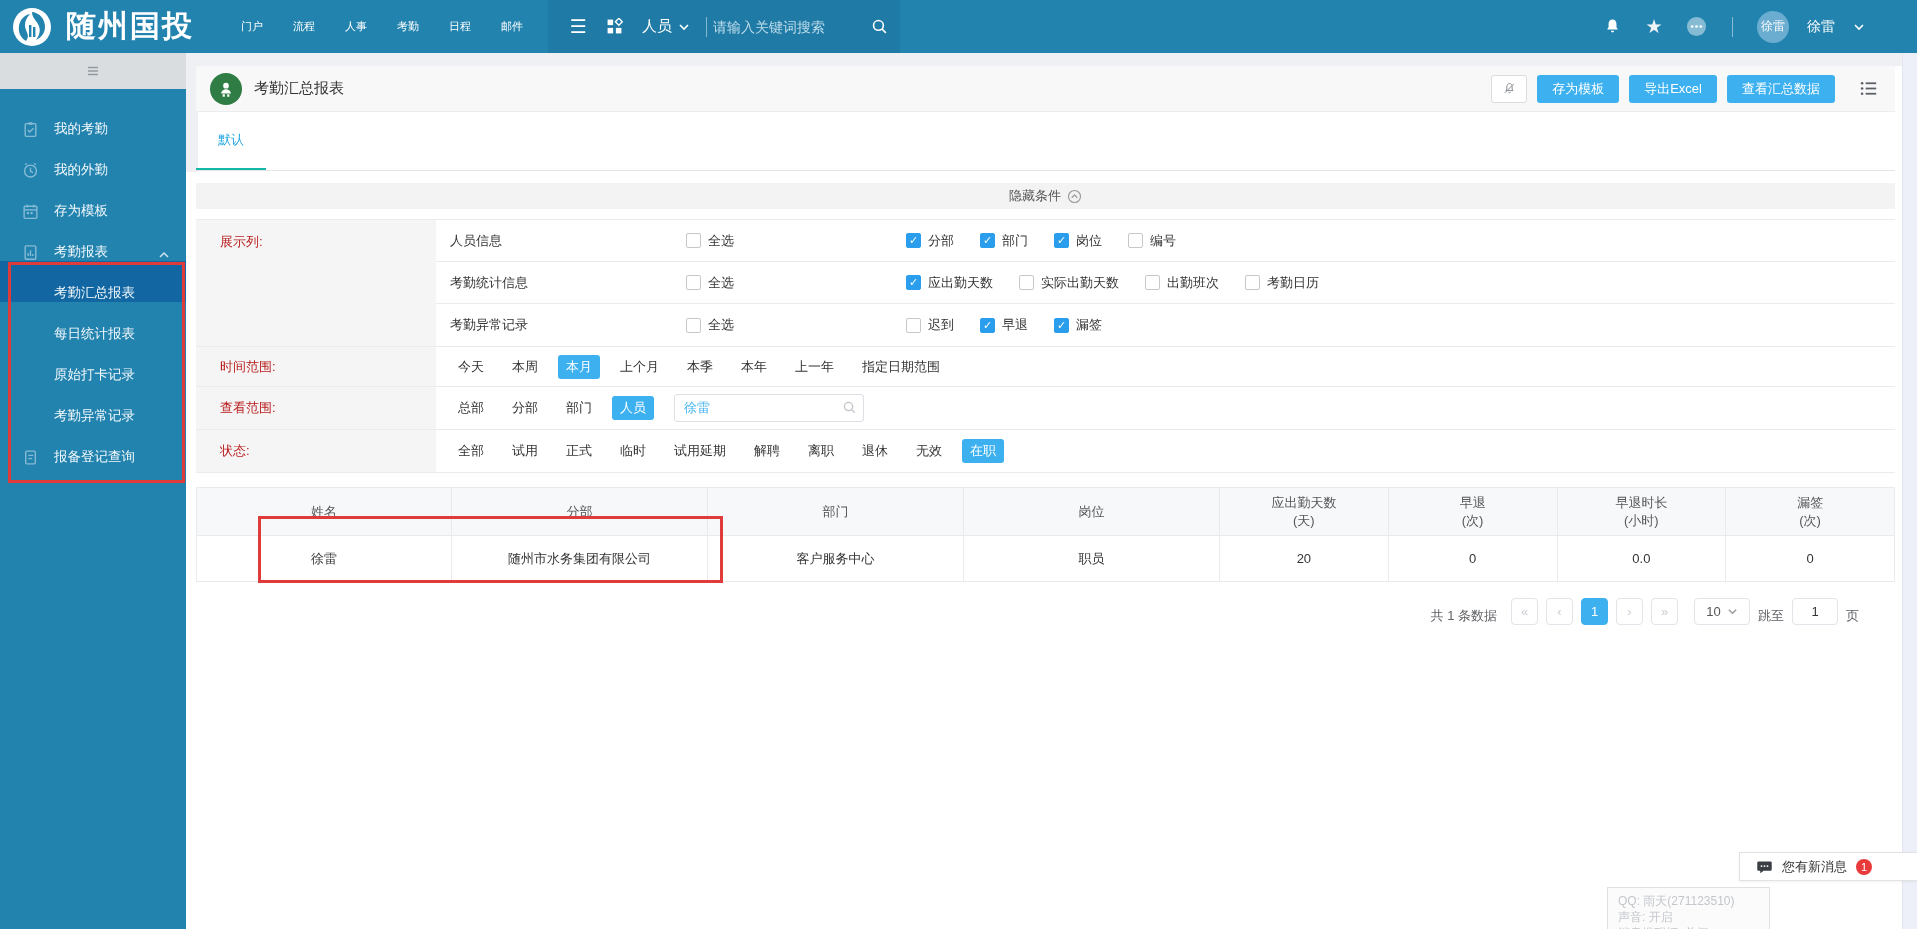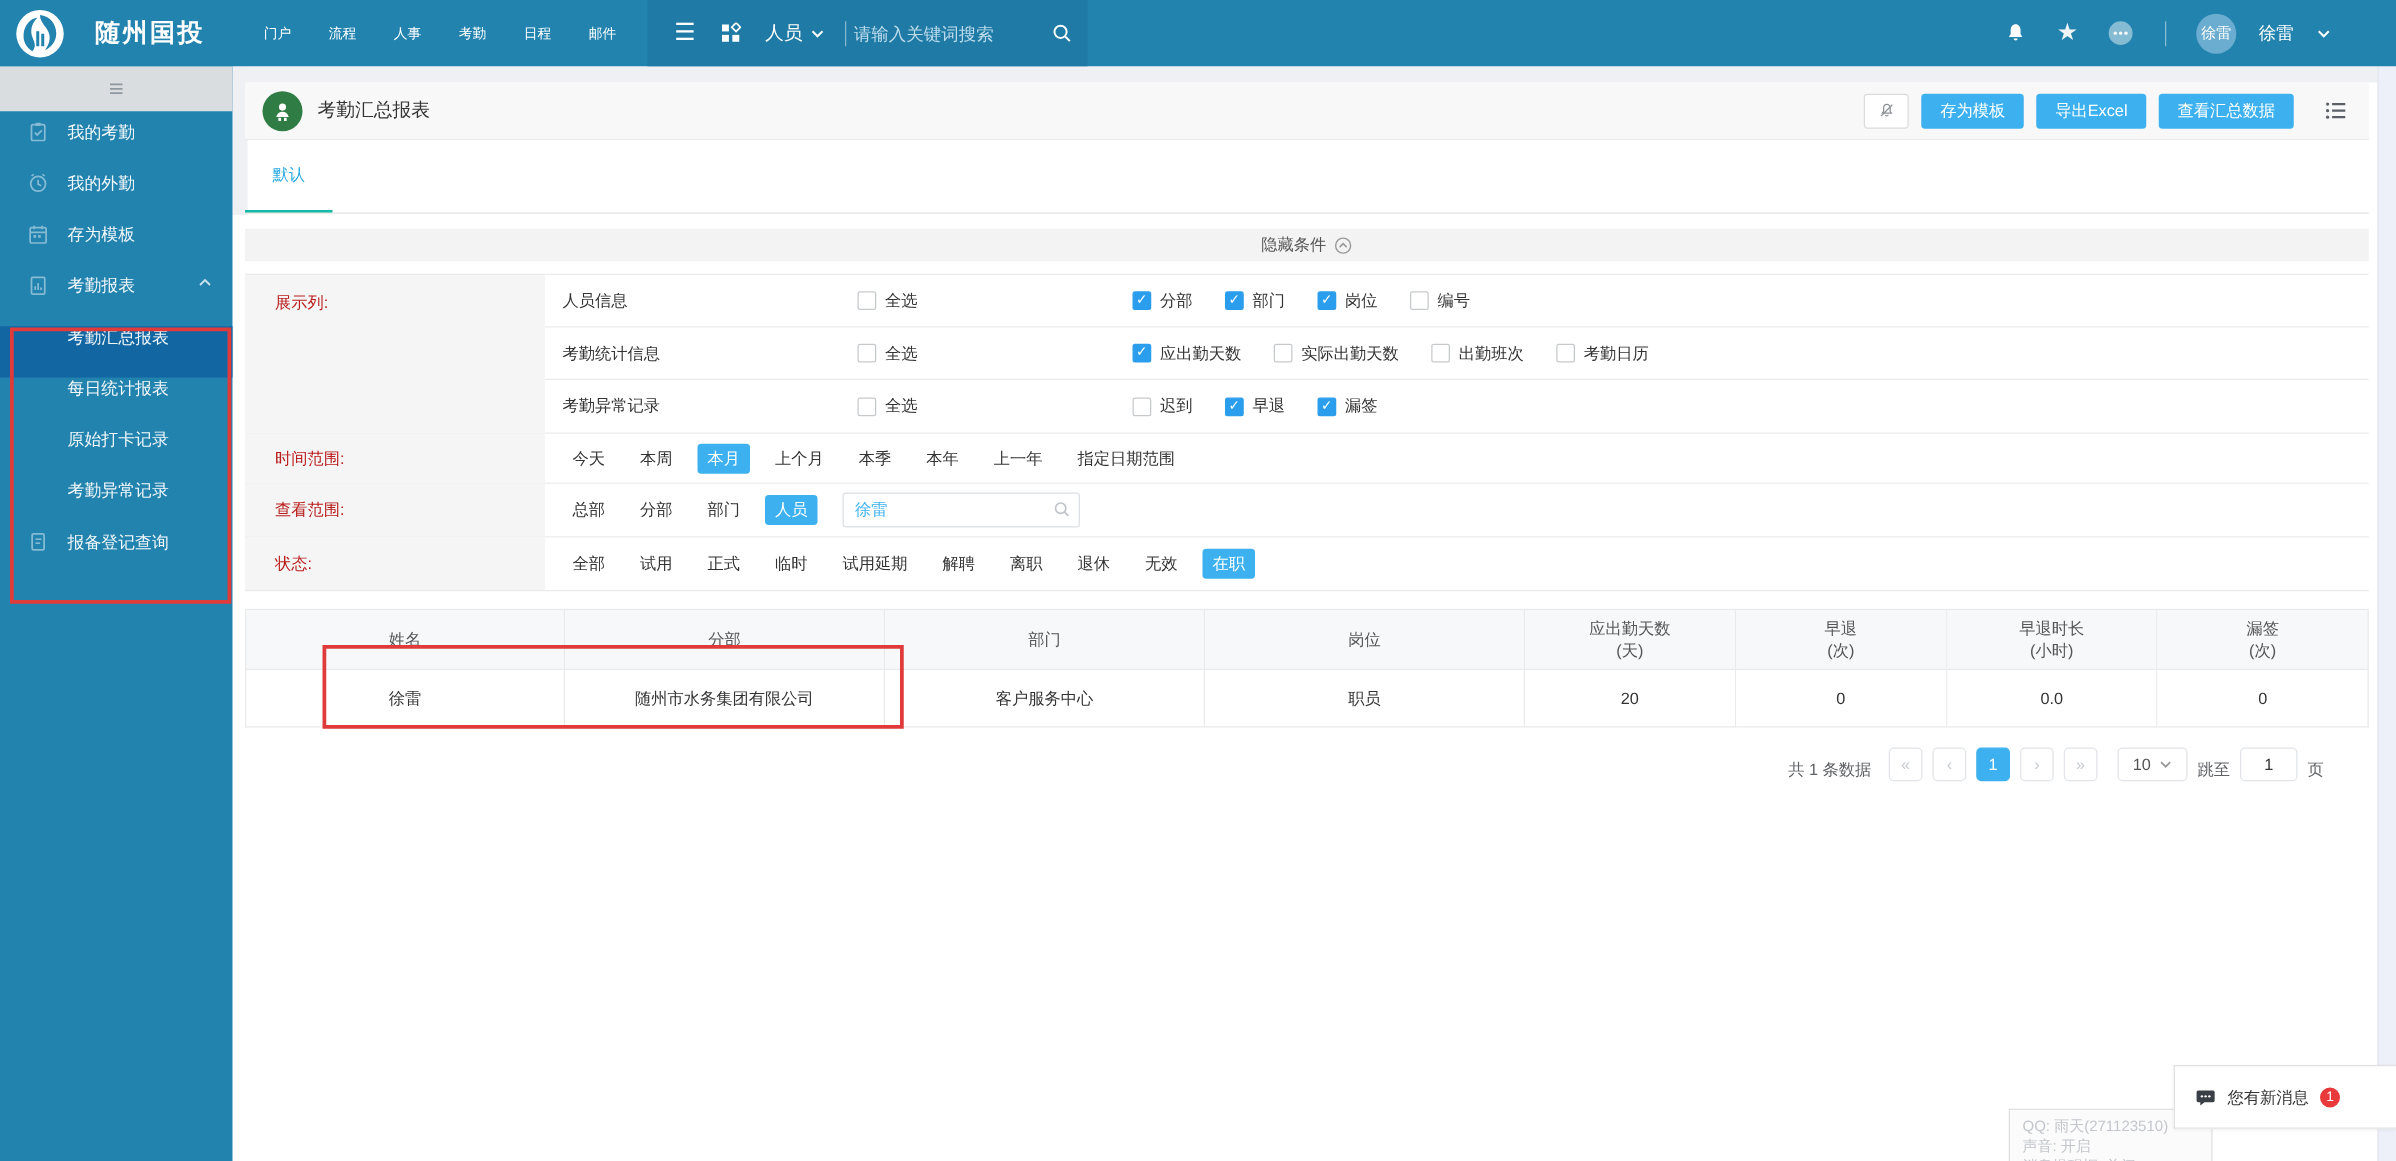--- a/index.html
+++ b/index.html
@@ -3,21 +3,21 @@
 <meta charset="utf-8">
 <style>
   * { margin:0; padding:0; box-sizing:border-box; }
   html,body { width:1917px; height:929px; font-family:"Liberation Sans","DejaVu Sans",sans-serif; background:#fff; }
   #app { position:relative; width:1917px; height:929px; overflow:hidden; background:#fff; }
 
   
   .topbar { position:absolute; left:0; top:0; width:1917px; height:53px; background:#2283af; display:flex; align-items:center; color:#fff; z-index:30; }
   .logo { display:flex; align-items:center; padding:0 14px 0 12px; cursor:pointer; }
   .logo-icon { width:40px; height:40px; }
-  .logo-text { font-size:20px; font-weight:bold; letter-spacing:2px; margin-left:24px; white-space:nowrap; }
+  .logo-text { font-size:30px; font-weight:bold; letter-spacing:2px; margin-left:14px; white-space:nowrap; }
   .top-nav { display:flex; align-items:center; height:100%; margin-left:18px; }
   .top-nav-item { font-size:11px; padding:0 15px; height:100%; display:flex; align-items:center; cursor:pointer; white-space:nowrap; }
   .tb-dark { display:flex; align-items:center; height:100%; background:#1f7aa5; margin-left:10px; padding:0 12px; }
   .tb-iconbtn { width:36px; height:100%; display:flex; align-items:center; justify-content:center; cursor:pointer; }
   .hamburger { font-size:19px; line-height:1; }
   .module-dd { display:flex; align-items:center; gap:6px; padding:0 10px; height:100%; cursor:pointer; font-size:15px; }
   .tb-sep { width:1px; height:20px; background:rgba(255,255,255,.45); margin:0 6px; }
   .tb-search { display:flex; align-items:center; gap:8px; }
   .tb-search input { background:transparent; border:none; outline:none; color:#dff0f8; font-size:14px; width:150px; font-family:inherit; }
   .tb-search input::placeholder { color:#bcdcec; }
@@ -25,21 +25,21 @@
   .top-icon { width:24px; height:24px; display:flex; align-items:center; justify-content:center; cursor:pointer; }
   .star-glyph { font-size:19px; color:#eef3f5; line-height:1; }
   .avatar { width:32px; height:32px; border-radius:50%; background:#6aadd0; color:#fff; font-size:12px; display:flex; align-items:center; justify-content:center; cursor:pointer; }
   .username { font-size:14px; cursor:pointer; }
   .chev { width:12px; height:12px; }
 
   
   .sidebar { position:absolute; left:0; top:53px; width:186px; height:876px; background:#2283af; z-index:10; }
   .collapse-strip { height:36px; background:#d9dde0; display:flex; align-items:center; justify-content:center; cursor:pointer; }
   .menu { padding-top:8px; }
-  .menu-item { height:41px; display:flex; align-items:flex-start; padding-left:22px; color:#f2f8fb; font-size:13.5px; cursor:pointer; white-space:nowrap; }
+  .menu-item { height:41px; display:flex; align-items:flex-end; padding-left:22px; color:#f2f8fb; font-size:13.5px; cursor:pointer; white-space:nowrap; }
   .menu-item .mi-icon { width:17px; height:17px; margin-right:15px; opacity:.75; flex:0 0 auto; }
   .menu-item.sub { padding-left:54px; }
   .menu-item.active { background:#1267a3; }
   .mi-chev { margin-left:auto; margin-right:16px; width:12px; height:12px; opacity:.9; }
 
   
   .content { position:absolute; left:186px; top:53px; width:1731px; height:876px; background:#fff; }
   .gray-top { position:absolute; left:0; top:0; width:1731px; height:13px; background:#eef0f3; }
   .gray-left { position:absolute; left:0; top:0; width:12px; height:119px; background:#eef0f3; }
   .card { position:absolute; left:10px; top:13px; width:1699px; }
@@ -92,21 +92,21 @@
   .pager { margin-top:16px; display:flex; align-items:flex-end; justify-content:flex-end; gap:8px; padding-right:36px; font-size:13px; color:#606266; }
   .pg-total { margin-right:6px; }
   .pg-btn { width:27px; height:27px; border:1px solid #e1e4e8; border-radius:4px; background:#fff; color:#c8ccd2; display:flex; align-items:center; justify-content:center; font-size:13px; cursor:pointer; }
   .pg-btn.cur { background:#3db1f0; border-color:#3db1f0; color:#fff; }
   .pg-select { height:27px; min-width:56px; border:1px solid #e1e4e8; border-radius:4px; display:flex; align-items:center; justify-content:center; gap:6px; padding:0 8px; cursor:pointer; color:#555; margin-left:8px; }
   .pg-jump-input { width:46px; height:27px; border:1px solid #e1e4e8; border-radius:4px; text-align:center; font-size:13px; color:#333; outline:none; font-family:inherit; }
 
   
   .anno { position:absolute; border:3px solid #e03b3b; background:transparent; pointer-events:none; z-index:40; }
   .scroll-track { position:absolute; right:0; top:53px; width:15px; height:876px; background:#edf0f8; border-left:1px solid #e3e6ef; z-index:20; }
-  .msgbar { position:absolute; left:1739px; top:852px; width:178px; height:51px; background:#fff; border:1px solid #e2e2e2; border-right:none; display:flex; align-items:center; gap:9px; padding-left:16px; cursor:pointer; z-index:45; box-shadow:0 1px 3px rgba(0,0,0,.06); }
+  .msgbar { position:absolute; left:1739px; top:852px; width:178px; height:29px; background:#fff; border:1px solid #e2e2e2; border-right:none; display:flex; align-items:center; gap:9px; padding-left:16px; cursor:pointer; z-index:45; box-shadow:0 1px 3px rgba(0,0,0,.06); }
   .msgbar-text { font-size:13px; color:#333; }
   .badge { width:16px; height:16px; border-radius:50%; background:#e83a3a; color:#fff; font-size:11px; display:flex; align-items:center; justify-content:center; }
   .qq-tip { position:absolute; left:1607px; top:887px; width:163px; height:60px; background:#fbfbfb; border:1px solid #e0e0e0; padding:5px 10px; z-index:44; }
   .qq-tip div { font-size:12px; color:#c3c6cc; line-height:16px; white-space:nowrap; }
 </style>
 </head>
 <body>
 
 <div id="app">
 

